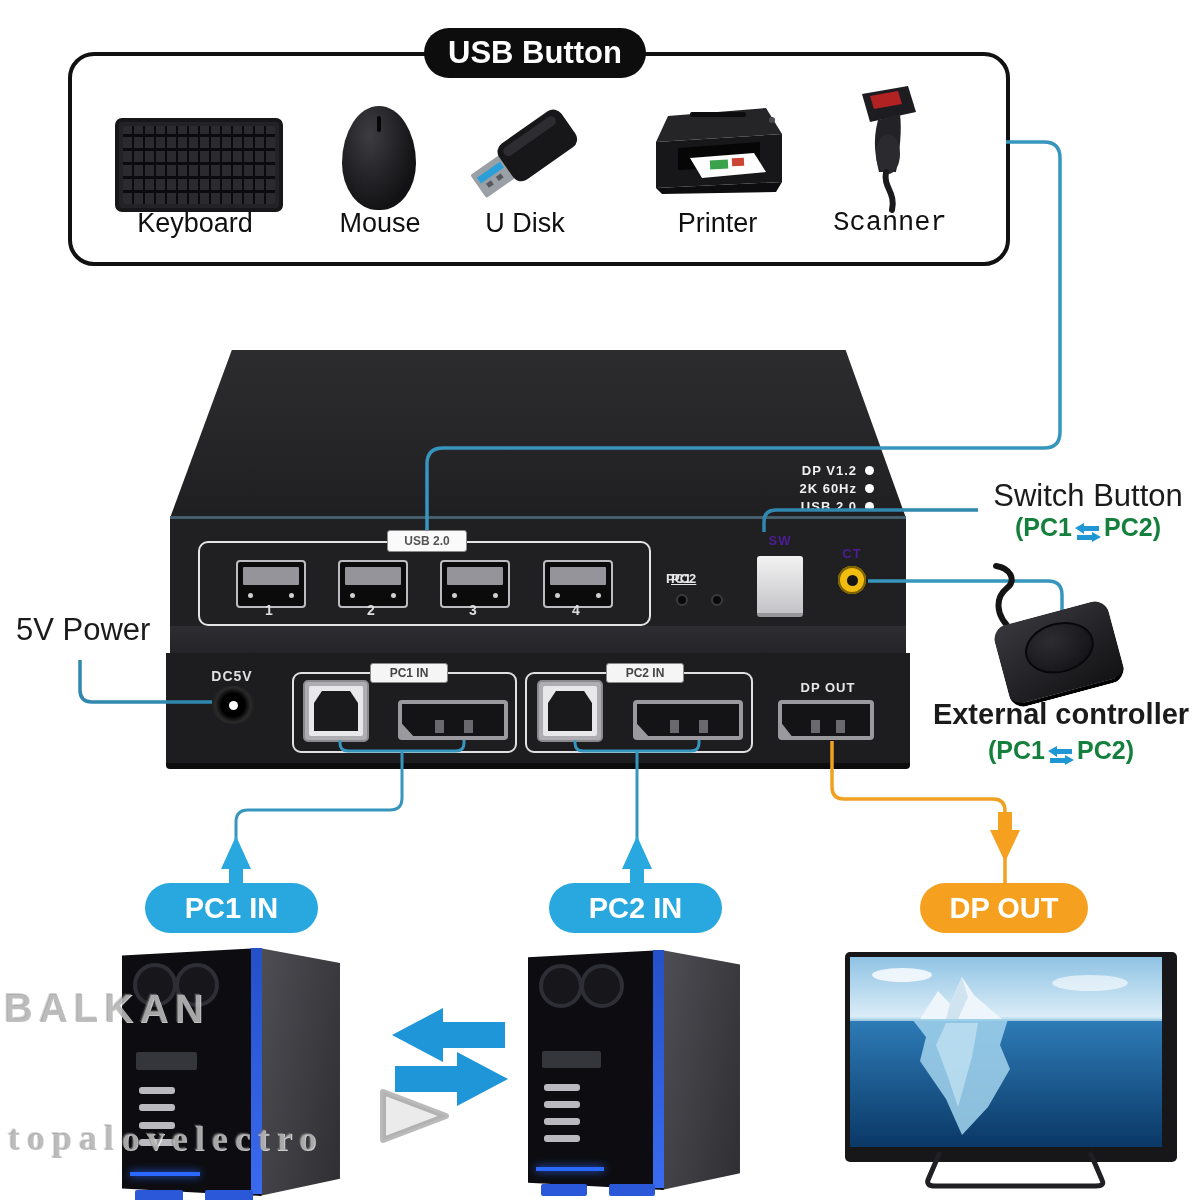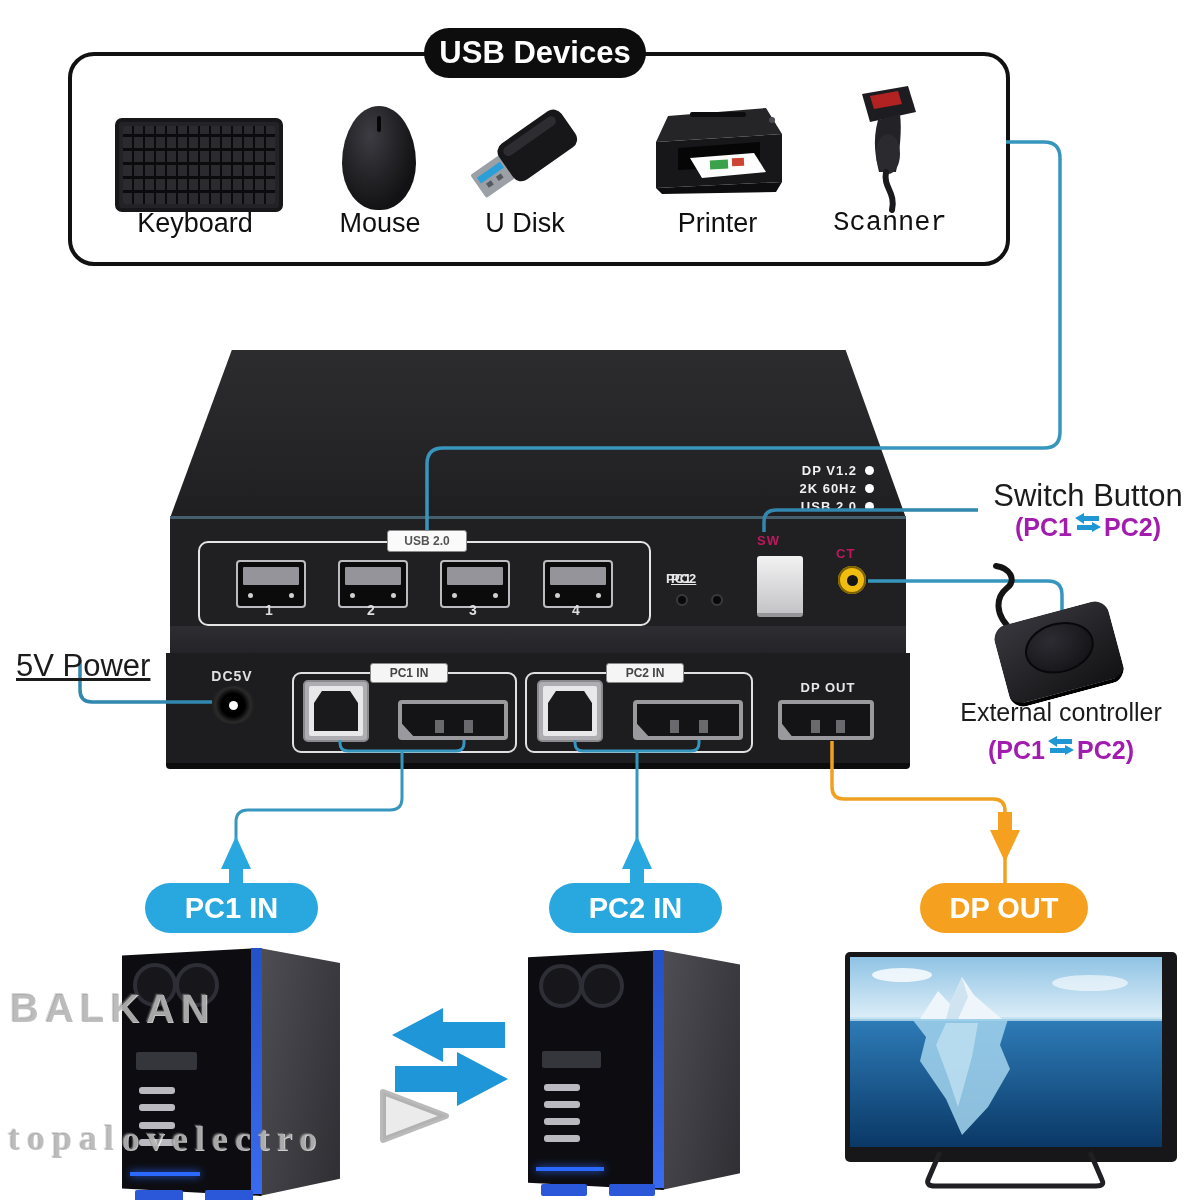--- a/index.html
+++ b/index.html
@@ -39,21 +39,21 @@
   .usb20-pill{left:387px;top:530px;width:78px;height:20px;background:#fafafa;border:1px solid #8a8a8a;border-radius:3px;
               color:#555;font-size:12px;font-weight:bold;text-align:center;line-height:20px;z-index:6;}
   .ports-outline{left:198px;top:541px;width:449px;height:81px;border:2px solid #e5e5e5;border-radius:10px;z-index:4;}
   .usb-a{top:560px;width:66px;height:44px;background:#0b0b0c;border:2px solid #bcbcc0;border-radius:4px;z-index:5;}
   .usb-a .tongue{position:absolute;left:5px;right:5px;top:5px;height:18px;background:#94949a;border-radius:1px;}
   .usb-a .c1,.usb-a .c2{position:absolute;bottom:8px;width:5px;height:5px;border-radius:50%;background:#cfcfcf;}
   .usb-a .c1{left:10px}.usb-a .c2{right:10px}
   .port-num{top:602px;width:66px;text-align:center;color:#ddd;font-size:14px;font-weight:bold;z-index:5;}
   .led-label{top:571px;color:#e8e8e8;font-size:13px;font-weight:bold;z-index:5;}
   .led-hole{top:594px;width:8px;height:8px;border-radius:50%;background:#090909;border:2px solid #3a3a3e;z-index:5;}
-  .sw-label,.ct-label{color:#be185d;font-size:13px;font-weight:bold;text-align:left;z-index:5;letter-spacing:1px;}
+  .sw-label,.ct-label{color:#4c1d95;font-size:13px;font-weight:bold;text-align:center;z-index:5;letter-spacing:1px;}
   .sw-btn{left:757px;top:556px;width:46px;height:57px;border-radius:3px;z-index:5;
           background:linear-gradient(180deg,#f2f2f2,#c4c4c8);border-bottom:4px solid #96969a;}
   .ct-jack{left:838px;top:566px;width:28px;height:28px;border-radius:50%;background:#f0bc10;z-index:5;
            box-shadow:0 0 0 2px #7a6200 inset;}
   .ct-jack i{position:absolute;left:50%;top:50%;width:11px;height:11px;margin:-5.5px 0 0 -5.5px;border-radius:50%;background:#151515;}
 
   .dc5v-label{left:203px;top:668px;width:58px;text-align:center;color:#e0e0e0;font-size:14px;font-weight:bold;letter-spacing:1px;z-index:5;}
   .pwr-jack{left:211px;top:686px;width:44px;height:38px;border-radius:50%;z-index:5;
             background:radial-gradient(circle,#000 0 40%,#2a2a2a 60%,#060606 100%);}
   .pwr-jack i{position:absolute;left:50%;top:50%;width:9px;height:9px;margin:-4.5px 0 0 -4.5px;border-radius:50%;background:#fff;}
@@ -64,21 +64,21 @@
   .usb-b .in1{position:absolute;inset:4px;background:#e8e8ea;border-radius:2px;}
   .usb-b .in2{position:absolute;inset:9px;background:#1a1a1c;clip-path:polygon(0 30%,18% 0,82% 0,100% 30%,100% 100%,0 100%);}
   .dp{top:700px;height:40px;background:#9a9a9e;border-radius:4px;z-index:5;}
   .dp .in{position:absolute;inset:4px;background:#141416;clip-path:polygon(0 0,100% 0,100% 100%,11% 100%,0 62%);}
   .dp .t1,.dp .t2{position:absolute;bottom:7px;width:9px;height:13px;background:#6a6a6e;}
   .dp .t1{left:34%}.dp .t2{left:60%}
   .dpout-label{left:790px;top:680px;width:76px;text-align:center;color:#e8e8e8;font-size:13px;font-weight:bold;letter-spacing:1px;z-index:5;}
 
   
   .txt-black-lg{font-size:31px;color:#1b1b1b;z-index:9;}
-  .sub-blue{font-size:25px;font-weight:bold;color:#a21caf;z-index:9;display:flex;align-items:flex-start;justify-content:center;gap:3px;}
+  .sub-blue{font-size:25px;font-weight:bold;color:#15803d;z-index:9;display:flex;align-items:flex-end;justify-content:center;gap:3px;}
   .puck{left:1000px;top:612px;width:118px;height:80px;z-index:7;transform:rotate(-15deg);
         background:linear-gradient(160deg,#37373d,#121214);border-radius:15px;border-bottom:4px solid #000;}
   .puck .btn{position:absolute;left:26px;top:11px;width:66px;height:46px;border-radius:50%;
              background:radial-gradient(ellipse at 40% 30%,#2c2c32,#0f0f12);border:2px solid #08080a;}
 
   
   .pill{top:883px;height:50px;border-radius:26px;color:#fff;font-weight:bold;font-size:29px;
         text-align:center;line-height:50px;z-index:8;}
   .pill-blue{background:#29a8e0;}
   .pill-orange{background:#f5a11f;}
@@ -102,21 +102,21 @@
       text-shadow:1px 1px 0 rgba(255,255,255,0.75),-1px -1px 0 rgba(90,90,90,0.25);line-height:1;}
   .decor{left:0;top:0;width:1200px;height:1200px;z-index:6;pointer-events:none;}
   svg{display:block;}
 </style>
 </head>
 <body>
 
 <div class="canvas">
 
   <div class="abs usb-box"></div>
-  <div class="abs usb-title">USB Devices</div>
+  <div class="abs usb-title">USB Button</div>
 
   <div class="abs kb">
       <div class="keys"></div>
     </div>
   <div class="abs dev-label" style="left:115px;width:160px;text-align:center;">Keyboard</div>
 
   <div class="abs mouse">
       <div class="wheel"></div>
     </div>
   <div class="abs dev-label" style="left:330px;width:100px;">Mouse</div>
@@ -269,36 +269,36 @@
     <path d="M 832 741 L 832 787 Q 832 799 844 799 L 993 799 Q 1005 799 1005 811 L 1005 883" stroke="#f0a122" stroke-width="3.5" fill="none"></path>
     <polygon points="236,836 251,869 243,869 243,883 229,883 229,869 221,869" fill="#29a8e0"></polygon>
     <polygon points="637,836 652,869 644,869 644,883 630,883 630,869 622,869" fill="#29a8e0"></polygon>
     <polygon points="998,812 1012,812 1012,830 1020,830 1005,862 990,830 998,830" fill="#f5a11f"></polygon>
     <path d="M 1014 632 C 992 614 997 596 1007 588 C 1017 580 1010 568 996 566" stroke="#141414" stroke-width="6" fill="none" stroke-linecap="round"></path>
     <polygon points="443,1008 443,1022 505,1022 505,1048 443,1048 443,1062 392,1035" fill="#1e96d8"></polygon>
     <polygon points="457,1052 457,1066 395,1066 395,1092 457,1092 457,1106 508,1079" fill="#1e96d8"></polygon>
     <path d="M 940 1152 L 928 1180 Q 926 1186 935 1186 L 1096 1186 Q 1105 1186 1102 1180 L 1090 1152" stroke="#202024" stroke-width="5" fill="none"></path>
   </svg>
 
-  <div class="abs txt-black-lg" style="left:16px;top:648px;text-decoration:underline;">5V Power</div>
+  <div class="abs txt-black-lg" style="left:16px;top:612px;">5V Power</div>
 
   <div class="abs txt-black-lg" style="left:982px;top:478px;width:212px;text-align:center;">Switch Button</div>
   <div class="abs sub-blue" style="left:982px;top:513px;width:212px;">
     <span>(PC1</span>
     <svg width="26" height="19" viewBox="0 0 26 19">
       <polygon points="0,5 9,0 9,3 24,3 24,8 9,8 9,11" fill="#1f97d5"></polygon>
       <polygon points="26,14 17,9 17,12 2,12 2,17 17,17 17,19" fill="#1f97d5"></polygon>
     </svg>
     <span>PC2)</span>
   </div>
 
   <div class="abs puck">
       <div class="btn"></div>
     </div>
-  <div class="abs txt-black-lg" style="left:928px;top:698px;width:266px;text-align:center;font-size:25px;">External controller</div>
+  <div class="abs txt-black-lg" style="left:928px;top:698px;width:266px;text-align:center;font-size:29px;font-weight:bold;">External controller</div>
   <div class="abs sub-blue" style="left:955px;top:736px;width:212px;">
     <span>(PC1</span>
     <svg width="26" height="19" viewBox="0 0 26 19">
       <polygon points="0,5 9,0 9,3 24,3 24,8 9,8 9,11" fill="#1f97d5"></polygon>
       <polygon points="26,14 17,9 17,12 2,12 2,17 17,17 17,19" fill="#1f97d5"></polygon>
     </svg>
     <span>PC2)</span>
   </div>
 
   <div class="abs pill pill-blue" style="left:145px;width:173px;">PC1 IN</div>
@@ -356,19 +356,19 @@
       <ellipse cx="240" cy="26" rx="38" ry="8" fill="#fff" opacity="0.6"></ellipse>
       <rect x="0" y="62" width="312" height="128" fill="url(#seag)"></rect>
       <rect x="0" y="60" width="312" height="4" fill="#bfe0ef" opacity="0.8"></rect>
       <polygon points="70,62 88,34 100,47 112,20 124,38 140,52 152,62" fill="#eef6fb"></polygon>
       <polygon points="100,47 112,20 118,40 108,62 96,62" fill="#cfe4f0"></polygon>
       <polygon points="62,62 158,62 150,88 160,112 138,150 112,178 96,142 70,104 76,80" fill="#9ed0ea" opacity="0.88"></polygon>
       <polygon points="96,66 128,66 122,100 108,150 98,120 86,88" fill="#c6e4f4" opacity="0.7"></polygon>
     </svg>
   </div>
 
-  <div class="abs wm" style="left:10px;top:988px;font-size:40px;letter-spacing:6px;">BALKAN</div>
+  <div class="abs wm" style="left:4px;top:988px;font-size:40px;letter-spacing:6px;">BALKAN</div>
   <svg class="abs" style="left:378px;top:1088px;z-index:20;pointer-events:none;" width="74" height="56" viewBox="0 0 74 56">
     <polygon points="5,4 68,28 5,52" fill="rgba(190,190,190,0.3)" stroke="rgba(140,140,140,0.6)" stroke-width="6" stroke-linejoin="round"></polygon>
   </svg>
   <div class="abs wm" style="left:8px;top:1120px;font-size:36px;letter-spacing:7px;font-family:Liberation Serif, serif;">topalovelectro</div>
 
 </div>
 
 </body></html>

